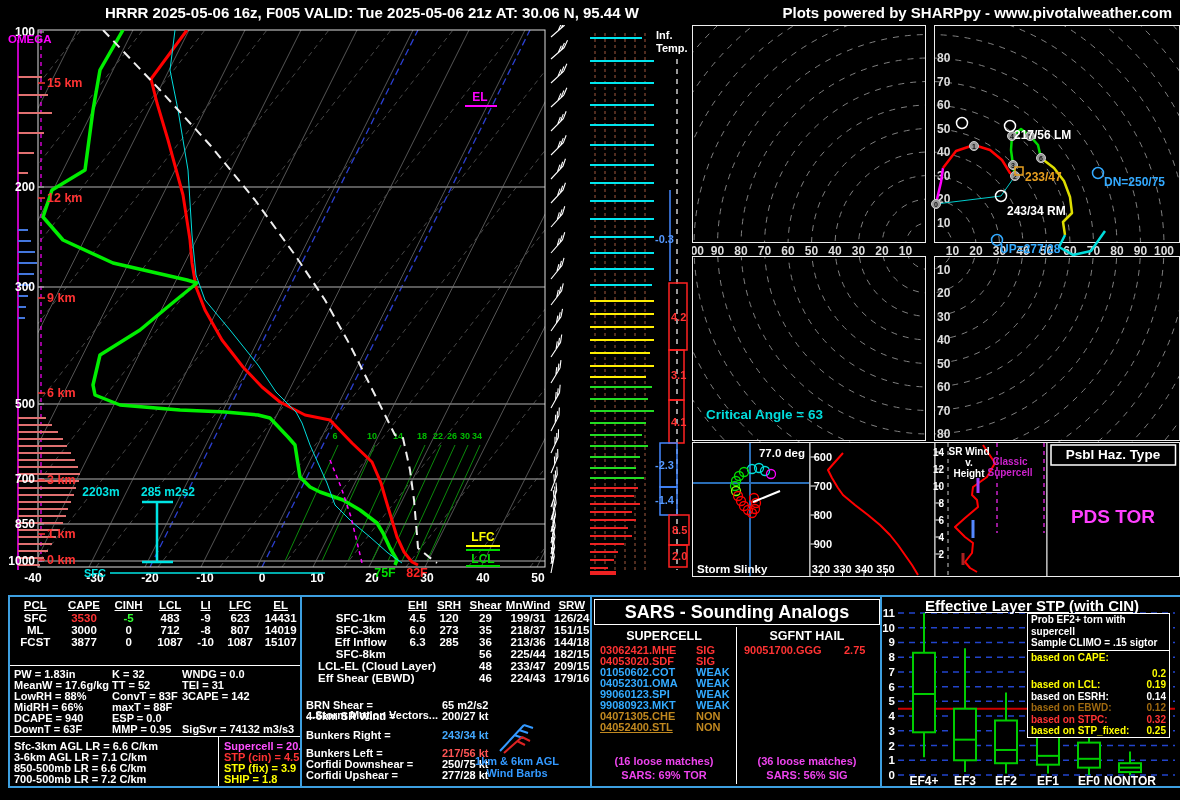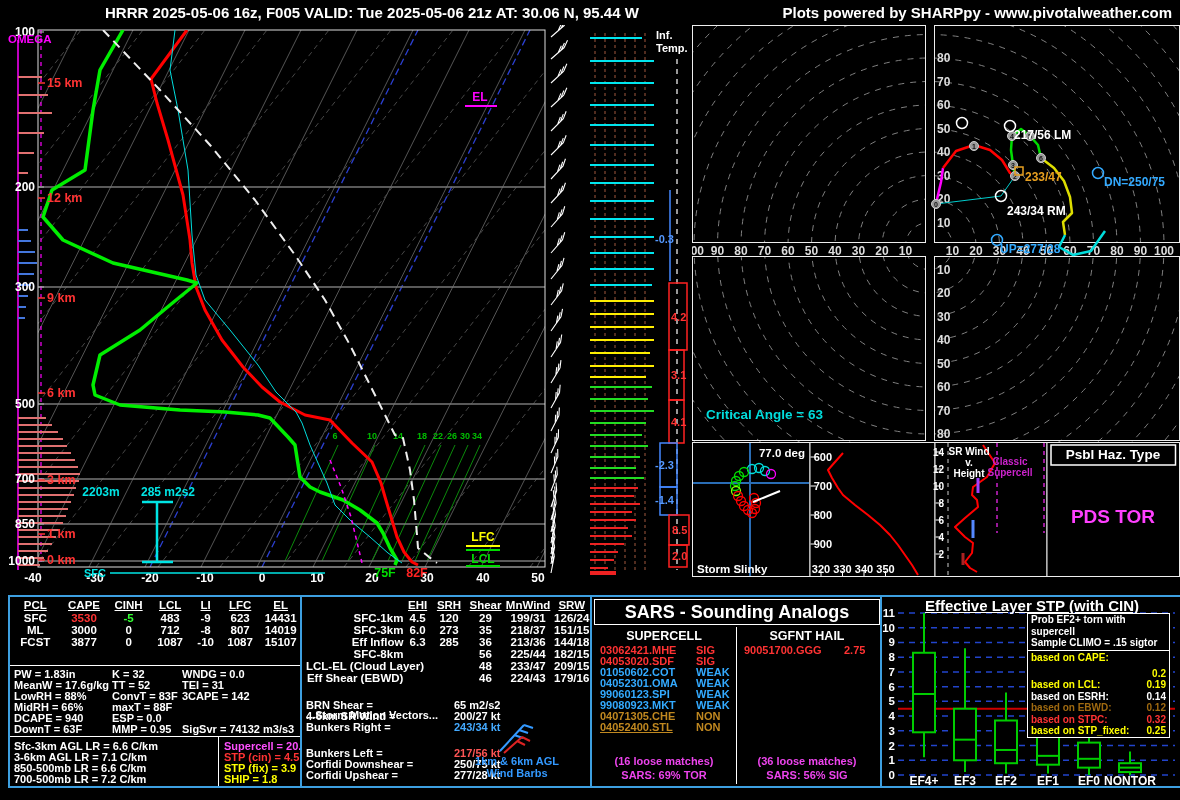--- a/index.html
+++ b/index.html
@@ -3,32 +3,32 @@
 <meta charset="utf-8">
 <style>
   html,body{margin:0;padding:0;background:#000;width:1180px;height:800px;overflow:hidden;}
   #root{position:relative;width:1180px;height:800px;background:#000;font-family:"Liberation Sans",sans-serif;}
   svg text{font-family:"Liberation Sans",sans-serif;font-weight:700;}
   .hdr{position:absolute;top:4px;color:#fff;font-size:15px;font-weight:700;white-space:nowrap;}
   .panel{position:absolute;top:595px;height:189px;border:2px solid #3d9fe0;background:#000;color:#fff;}
   .ptable{border-collapse:collapse;width:100%;table-layout:fixed;}
   .ptable th{font-size:11.5px;font-weight:700;text-decoration:underline;padding:2px 0 1px 0;text-align:center;}
   .ptable td{font-size:11.5px;font-weight:700;padding:0;height:11px;text-align:center;white-space:nowrap;}
-  .ktable td.lbl{text-align:right;padding-left:4px;}
+  .ktable td.lbl{text-align:center;padding-left:16px;}
   tr.sel td{border-top:1.5px solid #96501e;border-bottom:1.5px solid #96501e;}
   tr.sel td:first-child{border-left:1.5px solid #96501e;}
   tr.sel td:last-child{border-right:1.5px solid #96501e;}
   tr.gap td{padding-top:4px;}
   .c-red{color:#ff3333;}.c-grn{color:#33ff33;}
   .hline{position:absolute;left:0;right:0;height:1px;background:#fff;}
   .vline{position:absolute;width:1px;background:#fff;}
   .trow{position:absolute;left:0;right:0;font-size:11px;font-weight:700;white-space:nowrap;}
   .trow span{position:absolute;}
   .krow{position:absolute;font-size:11px;font-weight:700;white-space:nowrap;}
-  .krow .kl{display:inline-block;width:148px;}
+  .krow .kl{display:inline-block;width:136px;}
   .sars-id{position:absolute;font-size:11px;font-weight:700;}
   .mag{color:#ee44ee;}
   .legend{position:absolute;left:145px;top:16px;width:141px;border:1.5px solid #fff;background:#000;z-index:3;}
   .legend .tt{color:#fff;font-size:10px;font-weight:700;padding:0 3px;line-height:11.5px;}
   .legend .sep{height:1px;background:#fff;margin:1px 0;}
   .lgrow{display:flex;justify-content:space-between;padding:0 3px;font-size:10px;font-weight:700;line-height:11.5px;}
 </style>
 </head>
 <body>
 
@@ -749,21 +749,21 @@
             <td></td>
             <td>46</td>
             <td>224/43</td>
             <td>179/16</td>
           </tr>
       </tbody>
     </table>
     <div class="krow" style="left:4px;top:102px"><span class="kl">BRN Shear =</span><span>65 m2/s2</span></div>
     <div class="krow" style="left:4px;top:113px"><span class="kl">4-6km SR Wind =</span><span>200/27 kt</span></div>
     <div class="krow" style="left:4px;top:112px">...Storm Motion Vectors...</div>
-    <div class="krow" style="left:4px;top:124px"><span class="kl">Bunkers Right =</span><span style="color: rgb(68, 170, 255); fill: rgb(68, 170, 255);">243/34 kt</span></div>
+    <div class="krow" style="left:4px;top:132px"><span class="kl">Bunkers Right =</span><span style="color: rgb(68, 170, 255); fill: rgb(68, 170, 255);">243/34 kt</span></div>
     <div class="krow" style="left:4px;top:150px"><span class="kl">Bunkers Left =</span><span style="color: rgb(255, 85, 85); fill: rgb(255, 85, 85);">217/56 kt</span></div>
     <div class="krow" style="left:4px;top:161px"><span class="kl">Corfidi Downshear =</span><span style="color: rgb(255, 255, 255); fill: rgb(255, 255, 255);">250/75 kt</span></div>
     <div class="krow" style="left:4px;top:172px"><span class="kl">Corfidi Upshear =</span><span style="color: rgb(255, 255, 255); fill: rgb(255, 255, 255);">277/28 kt</span></div>
     <svg width="48" height="42" style="position:absolute;left:188px;top:118px" viewBox="0 0 48 42">
       <path d="M10,36 L34,10 M34,10 L43,13 M29,15 L38,18 M24,20 L33,23" stroke="#3399ff" stroke-width="2" fill="none"></path>
       <path d="M14,38 L32,22 M32,22 L40,26 M27,26 L35,30" stroke="#dd2222" stroke-width="2" fill="none"></path>
     </svg>
     <div class="krow" style="left:150px;top:158px;width:130px;text-align:center;color:#3399ff">1km &amp; 6km AGL</div>
     <div class="krow" style="left:150px;top:170px;width:130px;text-align:center;color:#3399ff">Wind Barbs</div>
   </div>

